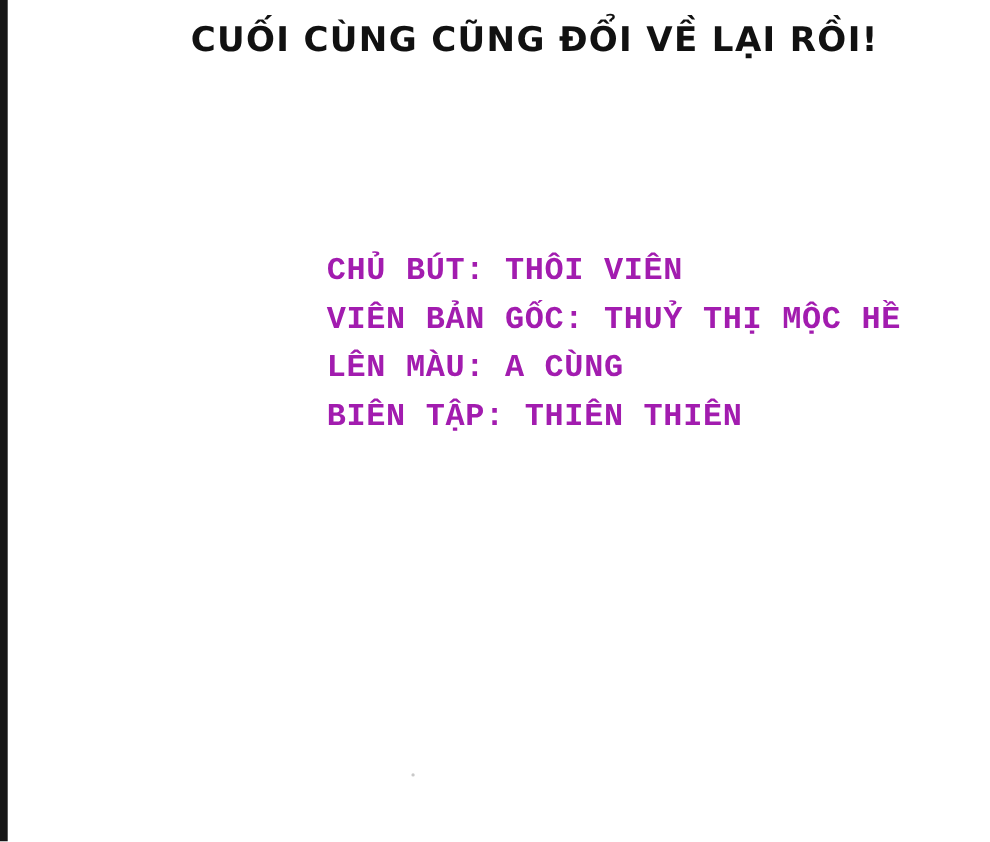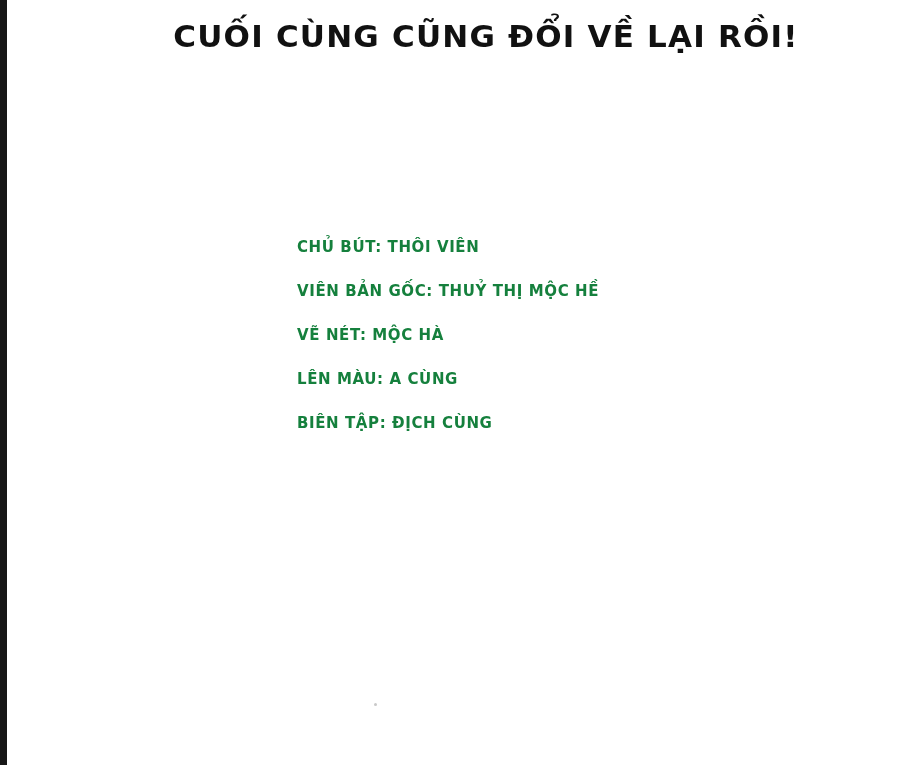--- a/index.html
+++ b/index.html
@@ -43,26 +43,27 @@
     white-space: nowrap;
     padding-left: 36px;
   }
   .credits {
     position: absolute;
     left: 297px;
     top: 225px;
     width: 560px;
   }
   .credit-line {
-    font-size: 15px;
+    font-size: 29px;
     font-weight: bold;
     letter-spacing: 0.6px;
-    color: #15803d;
+    color: #a21caf;
     line-height: 44px;
     white-space: nowrap;
+    font-family: Liberation Mono, monospace;
   }
   .speck {
     position: absolute;
     left: 374px;
     top: 703px;
     width: 3px;
     height: 3px;
     background: #c9c9c9;
     border-radius: 50%;
   }
@@ -72,20 +73,19 @@
 
 <div class="page">
 
   <div class="left-edge"></div>
 
   <div class="title">CUỐI CÙNG CŨNG ĐỔI VỀ LẠI RỒI!</div>
 
   <div class="credits">
     <div class="credit-line">CHỦ BÚT: THÔI VIÊN</div>
     <div class="credit-line">VIÊN BẢN GỐC: THUỶ THỊ MỘC HỀ</div>
-    <div class="credit-line">VẼ NÉT: MỘC HÀ</div>
     <div class="credit-line">LÊN MÀU: A CÙNG</div>
-    <div class="credit-line">BIÊN TẬP: ĐỊCH CÙNG</div>
+    <div class="credit-line">BIÊN TẬP: THIÊN THIÊN</div>
   </div>
 
   <div class="speck"></div>
 
 </div>
 
 </body></html>

